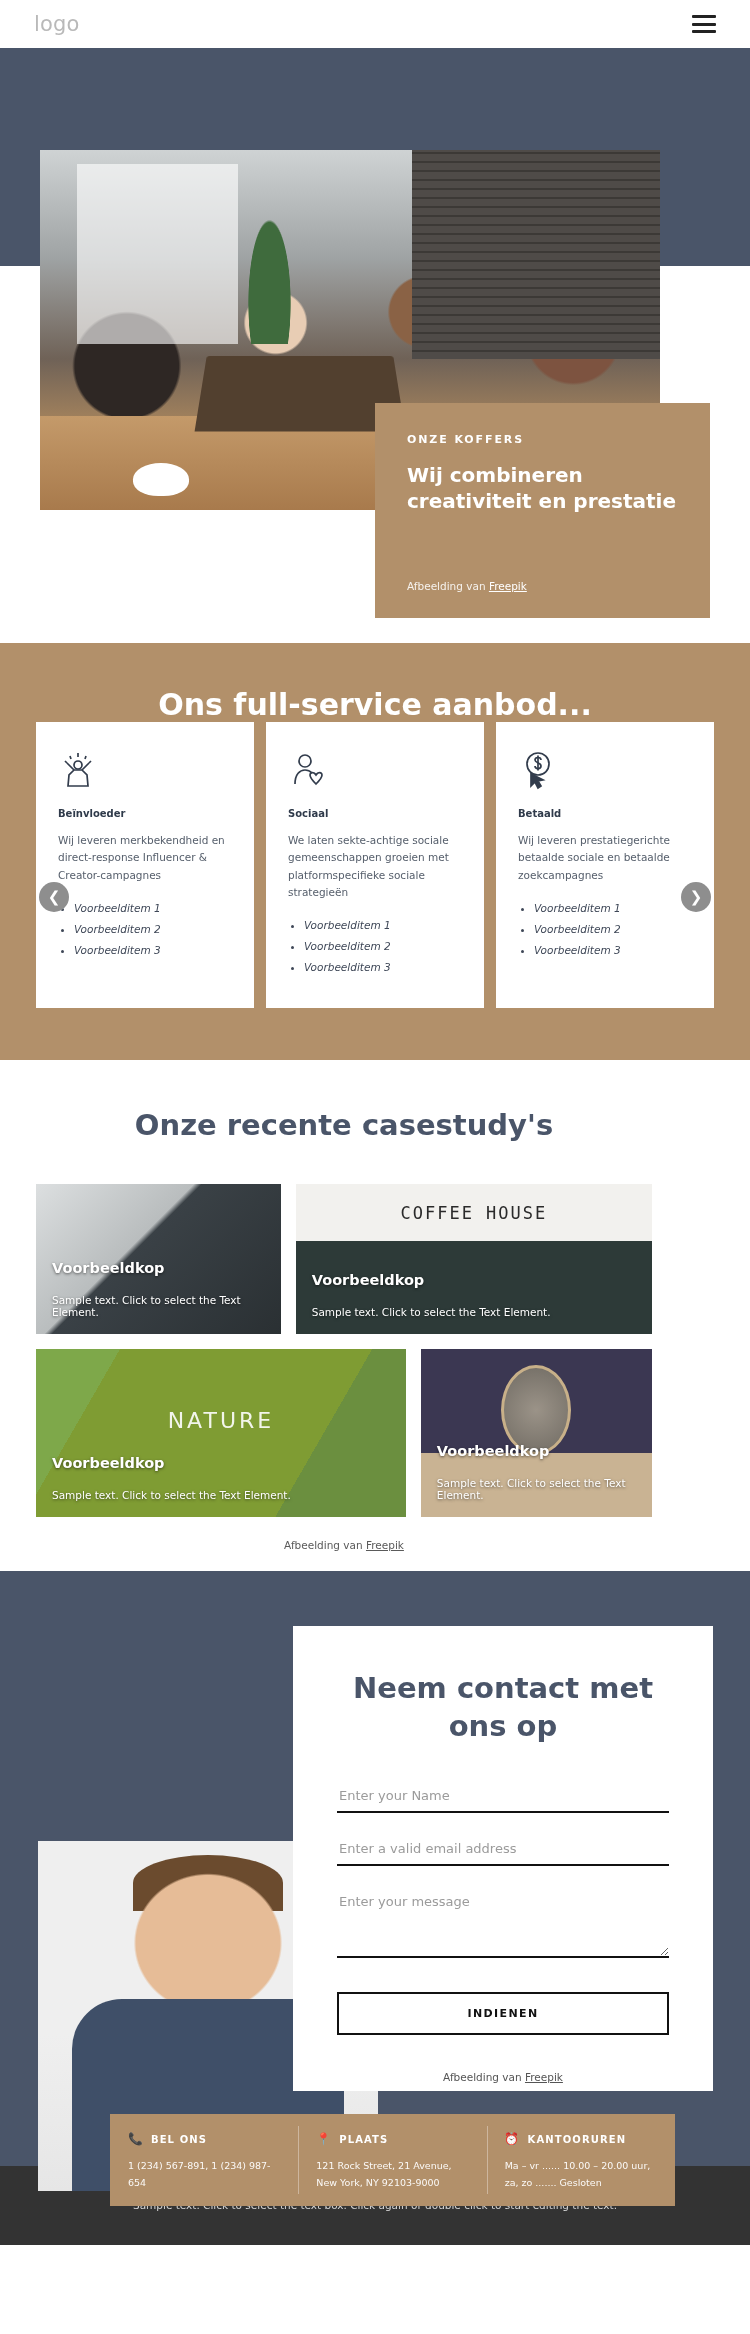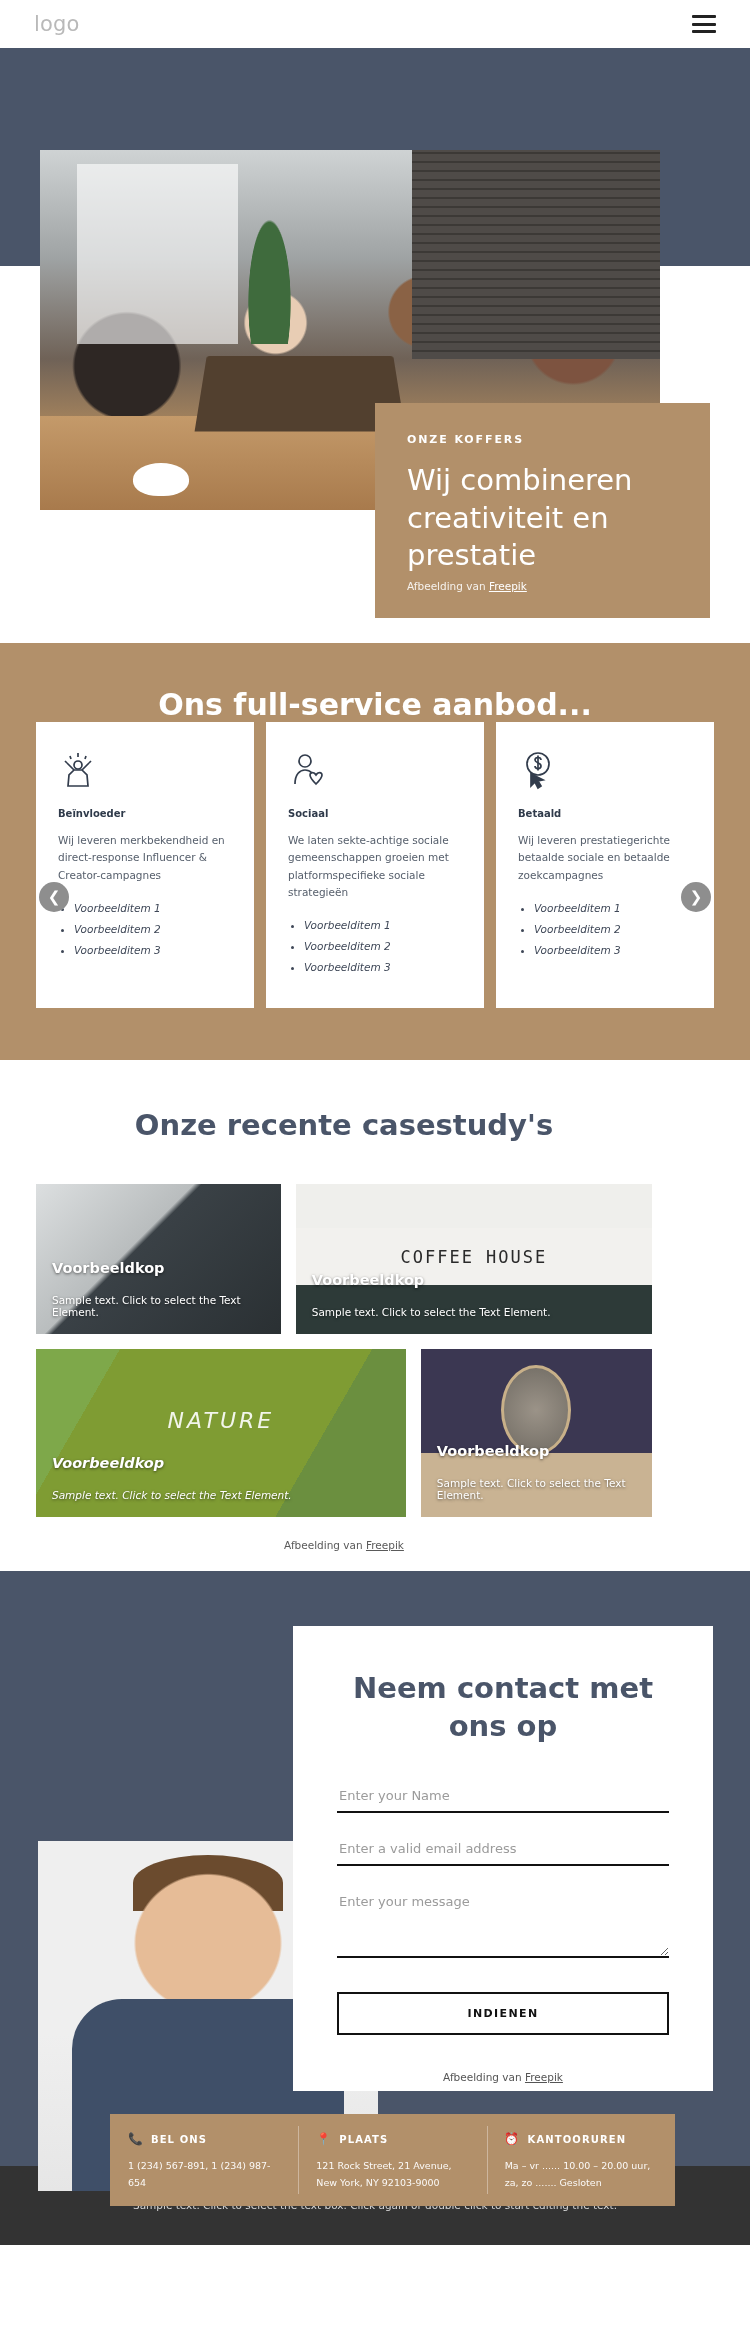--- a/index.html
+++ b/index.html
@@ -45,21 +45,21 @@
   .hero-photo .laptop{ position:absolute; left:26%; bottom:22%; width:32%; height:22%;
       background:#52402f; border-radius:3px 3px 0 0; transform:perspective(200px) rotateX(18deg);}
   .hero-photo .cup{ position:absolute; left:15%; bottom:4%; width:9%; height:9%;
       background:#fff; border-radius:50% 50% 45% 45%;}
 
   .hero-card{
     position:absolute; left:375px; top:355px; width:335px; height:215px;
     background:#b2906a; padding:30px 32px 0 32px; color:#fff;
   }
   .hero-eyebrow{ font-size:11px; font-weight:bold; letter-spacing:1.9px; margin-bottom:16px;}
-  .hero-title{ font-size:29px; line-height:1.3; font-weight:400; }
+  .hero-title{ font-size:20px; line-height:1.3; font-weight:700; }
   .hero-credit{ position:absolute; left:32px; bottom:26px; font-size:10.5px; color:rgba(255,255,255,.88);}
   .hero-credit a{ color:#fff; text-decoration:underline;}
 
   
   .services{ width:750px; background:#b2906a; padding:44px 0 52px 0; position:relative;}
   .services h2{ text-align:center; color:#fff; font-size:30px; font-weight:bold; }
   .cards{ display:flex; gap:12px; padding:0 36px;}
   .card{ background:#fff; width:224px; padding:26px 22px 30px 22px;}
   .card-icon{ height:46px; margin-bottom:14px; color:#3d4757;}
   .card h3{ font-size:10px; color:#2f3a4a; margin-bottom:13px; font-weight:bold;}
@@ -80,26 +80,26 @@
   .case-row{ display:flex; gap:15px;}
   .case{ position:relative; overflow:hidden;}
   .case .ov{ position:absolute; left:0; bottom:0; width:100%; padding:0 16px 16px 16px; color:#fff;}
   .case-kop{ font-size:14.5px; font-weight:bold; margin-bottom:18px; text-shadow:0 1px 3px rgba(0,0,0,.55);}
   .case-sub{ font-size:10.5px; text-shadow:0 1px 3px rgba(0,0,0,.55);}
   .c1{ width:270px; height:150px;
     background:linear-gradient(135deg,#dcdfe0 0%,#b9bdbe 40%,#3a4146 42%,#2a3033 100%);}
   .c2{ width:393px; height:150px;
     background:linear-gradient(180deg,#efefec 0 38%,#2d3a38 38% 100%);}
   .c3{ width:408px; height:168px;
-    background:linear-gradient(120deg,#7ea84a 0 18%,#7f9c33 18% 72%,#6b8f3f 72% 100%);font-style:italic;}
+    background:linear-gradient(120deg,#7ea84a 0 18%,#7f9c33 18% 72%,#6b8f3f 72% 100%);}
   .c4{ width:255px; height:168px;
     background:linear-gradient(180deg,#3b3752 0 62%,#c9b393 62% 100%);}
   .c2 .coffee{ position:absolute; left:0; top:0; width:100%; height:38%;
     background:#f2f1ee; color:#2a2a2a; font-size:17px; letter-spacing:2px;
-    display:flex; align-items:center; justify-content:center; font-family:"DejaVu Sans Mono", monospace;margin-top:44px;}
+    display:flex; align-items:center; justify-content:center; font-family:"DejaVu Sans Mono", monospace;}
   .c3 .nature{ position:absolute; left:50%; top:42%; transform:translate(-50%,-50%);
     color:rgba(255,255,255,.9); font-size:22px; letter-spacing:3px;}
   .c4 .mirror{ position:absolute; left:50%; top:36%; transform:translate(-50%,-50%);
     width:70px; height:90px; border:3px solid #c8b089; border-radius:50%;
     background:radial-gradient(circle,#9b9388,#6f6a62);}
   .cases-credit{ text-align:center; font-size:10.5px; color:#5a5a5a; margin-top:22px;}
   .cases-credit a{ color:#5a5a5a;}
 
   
   .contact{ position:relative; width:750px; height:595px; background:#4a5569;}

